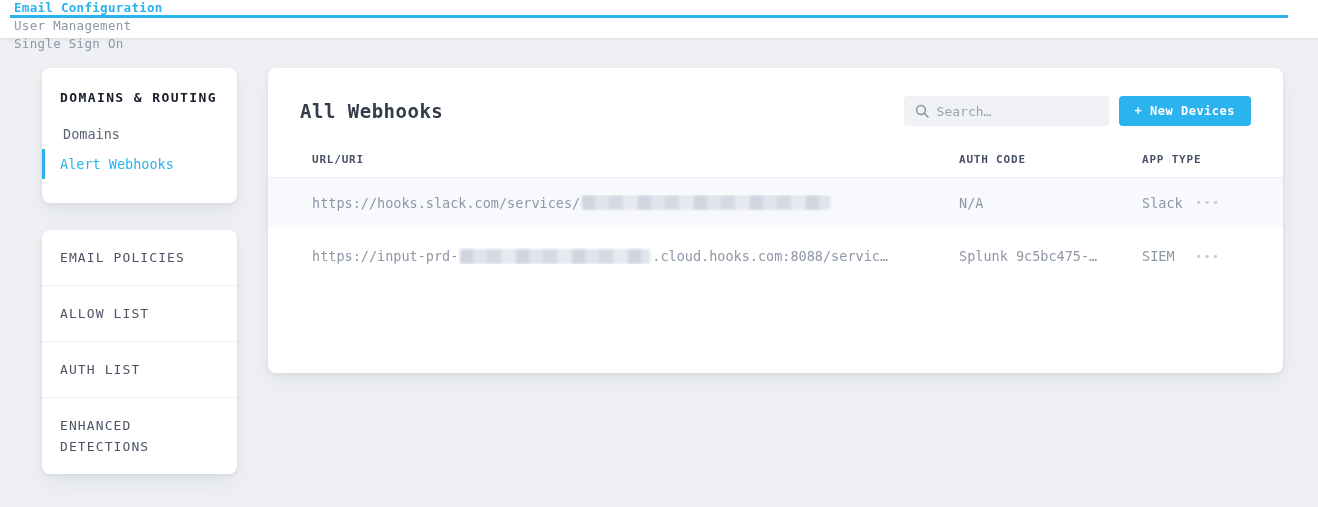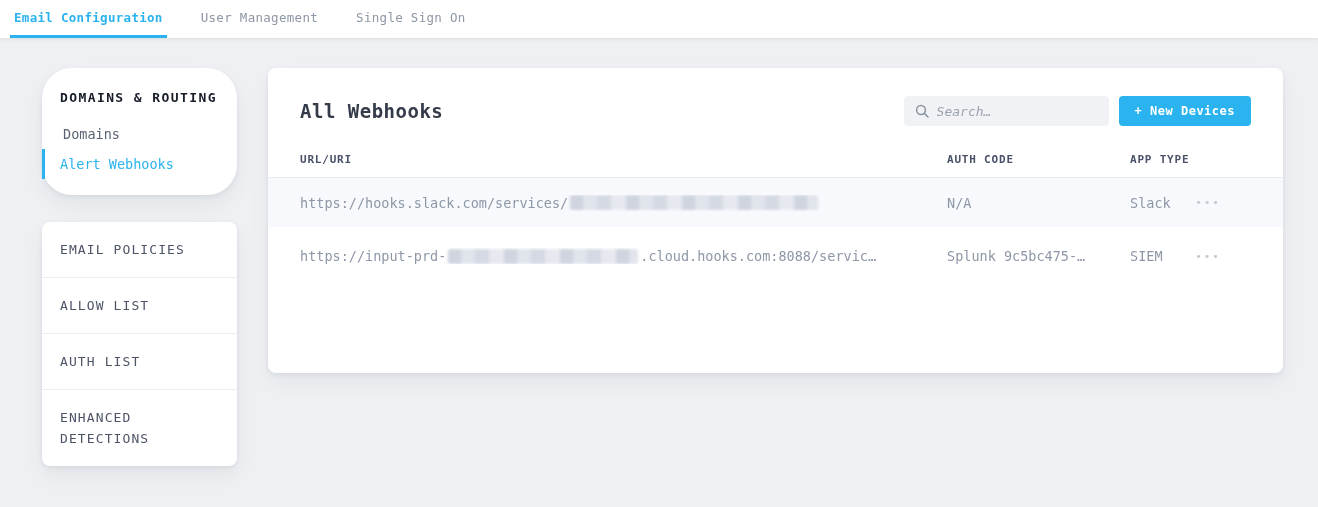--- a/index.html
+++ b/index.html
@@ -8,42 +8,42 @@
     background: #eef0f3;
     font-family: "DejaVu Sans Mono", "Liberation Mono", monospace;
     overflow: hidden;
   }
 
   
   .topbar {
     height: 38px; background: #ffffff;
     box-shadow: 0 1px 3px rgba(25,35,55,.10);
     display: flex; align-items: stretch;
-    padding-left: 10px; position: relative; z-index: 5;
+    padding-left: 10px; position: relative; z-index: 5; flex-direction: column;
   }
   .tab {
     display: flex; align-items: center;
     padding: 0 4px; margin-right: 30px;
     font-size: 12.5px; letter-spacing: .3px;
     color: #8d97a5; font-weight: 500;
     border-bottom: 3px solid transparent;
     cursor: pointer; white-space: nowrap;
   }
   .tab.active { color: #2ab3ef; font-weight: 700; border-bottom-color: #2ab3ef; }
 
   
   .content { display: flex; padding: 30px 35px 0 42px; }
   .card {
     background: #fff; border-radius: 8px;
     box-shadow: 0 2px 5px rgba(25,35,55,.07), 0 10px 22px rgba(25,35,55,.05);
   }
 
   
   .sidebar { width: 195px; flex: none; margin-right: 31px; }
-  .side-card1 { padding: 22px 0 16px; border-radius: 30px; }
+  .side-card1 { padding: 22px 0 24px; }
   .side-title {
     padding: 0 18px; font-size: 13px; font-weight: 700;
     letter-spacing: 1.4px; color: #171d29;
   }
   .side-items { margin-top: 14px; }
   .side-item {
     padding: 7px 18px; font-size: 13.5px; color: #5b6472;
     border-left: 3px solid transparent; cursor: pointer;
   }
   .side-item.active { color: #2ab3ef; border-left-color: #2ab3ef; padding-left: 15px; }
@@ -67,34 +67,34 @@
   }
   .head-controls { display: flex; align-items: center; gap: 10px; }
   .search-box {
     width: 205px; height: 30px; background: #f0f2f5;
     border-radius: 4px; display: flex; align-items: center;
     padding: 0 11px; gap: 8px;
   }
   .search-box svg { flex: none; display: block; }
   .search-box input {
     border: none; outline: none; background: transparent;
-    font-family: inherit; font-size: 13px; color: #737373; width: 100%; font-style: italic;
+    font-family: inherit; font-size: 13px; color: #737373; width: 100%;
   }
   .search-box input::placeholder { color: #9aa3b0; }
   .btn-primary {
     height: 30px; padding: 0 16px; border: none; border-radius: 4px;
     background: #2ab3ef; color: #ffffff; font-family: inherit;
     font-size: 12px; font-weight: 600; letter-spacing: .5px;
     cursor: pointer; white-space: nowrap;
   }
 
   
   .t-row {
     display: grid; grid-template-columns: 647px 183px auto;
-    align-items: center; padding: 0 60px 0 32px;
+    align-items: center; padding: 0 60px 0 44px;
   }
   .t-head { margin-top: 16px; height: 36px; border-bottom: 1px solid #e9ecf1; }
   .t-head .th {
     font-size: 11px; font-weight: 700; letter-spacing: .8px; color: #4a5268;
   }
   .t-body .t-row { height: 49px; font-size: 13.5px; color: #8e97a6; cursor: default; }
   .t-body .t-row:nth-child(odd) { background: #f7f9fc; }
   .t-body .t-row:nth-child(even) { height: 58px; }
   .url-cell { white-space: nowrap; overflow: hidden; display: flex; align-items: center; }
   .redacted {

